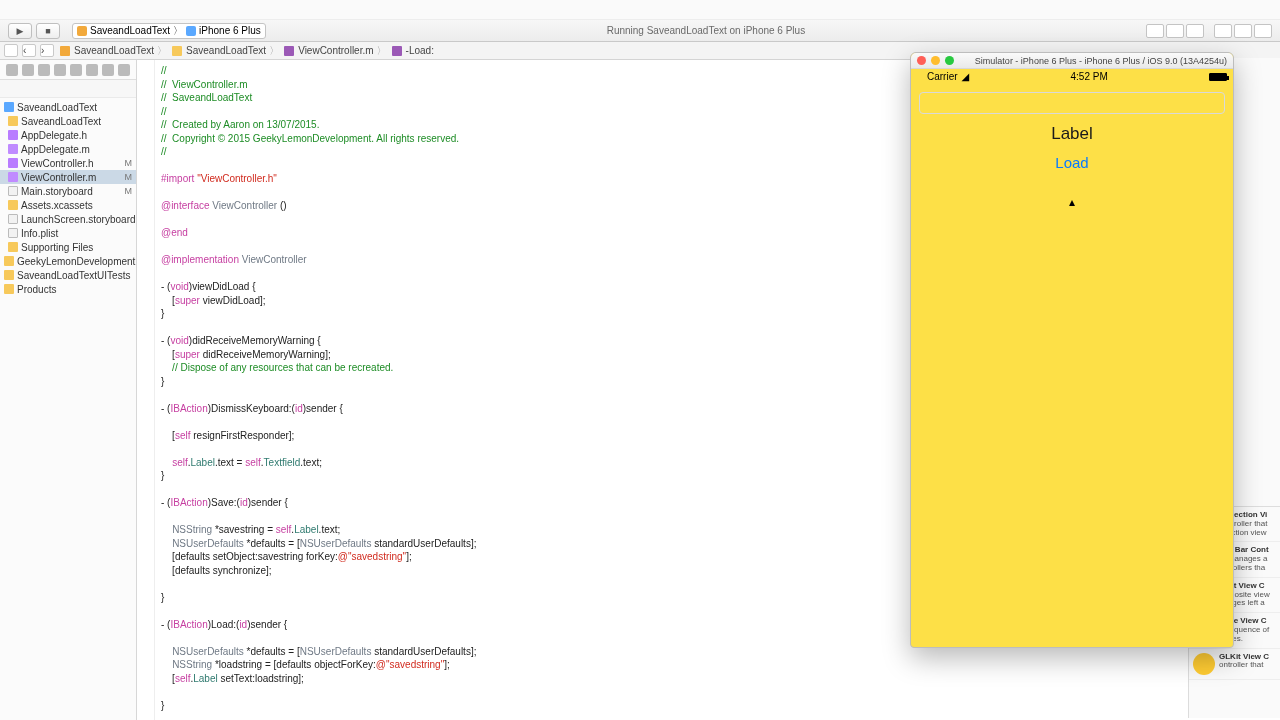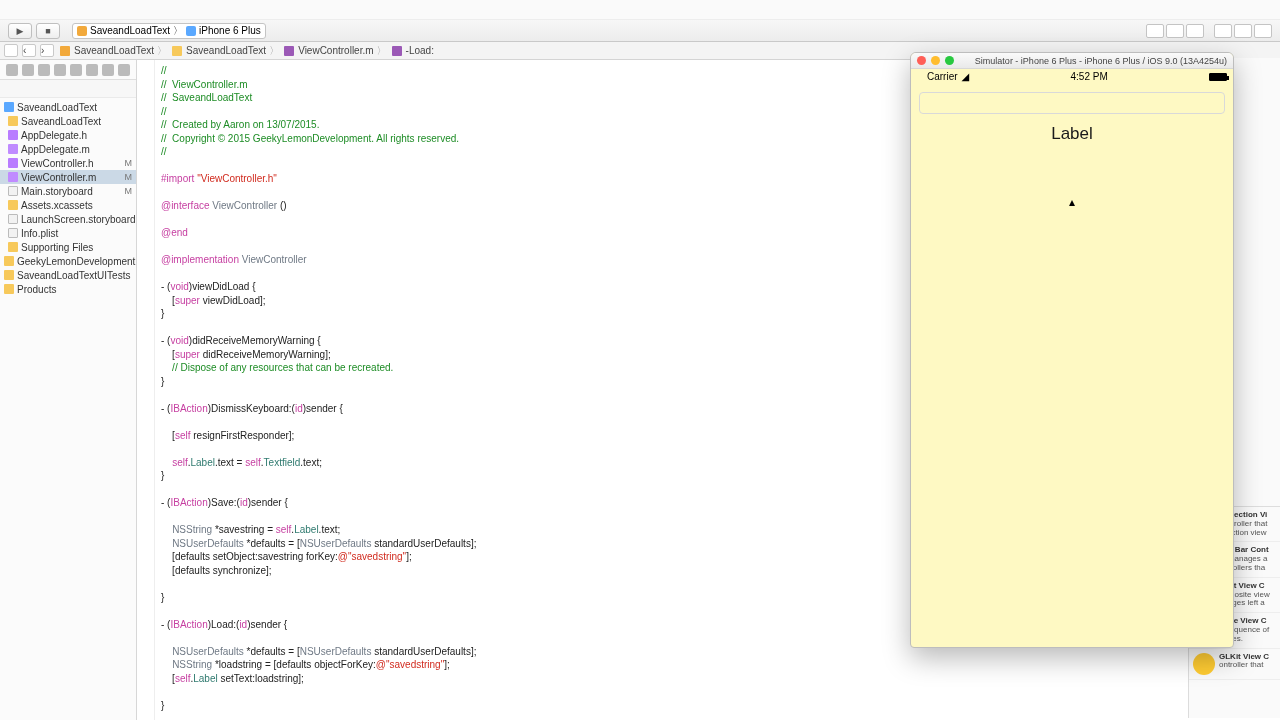--- a/index.html
+++ b/index.html
@@ -104,21 +104,21 @@
 .util-panel .hdr{color:#888;padding:2px 4px;}
 .util-panel .lib{margin-top:394px;border-top:1px solid #ddd;}
 .util-panel .lib-item{display:flex;gap:4px;padding:4px;border-bottom:1px solid #eee;}
 .util-panel .lib-icon{width:22px;height:22px;background:#ffcc33;border-radius:11px;flex-shrink:0;}
 .util-panel .lib-text{font-size:8px;line-height:1.1;color:#555;overflow:hidden;}
 .util-panel .lib-title{font-weight:600;color:#333;}
 
 .sim{
   position:absolute;top:52px;left:910px;width:324px;height:596px;
   border:1px solid #bdbdbd;border-radius:6px 6px 4px 4px;
-  background:#fef9c3;
+  background:#fde047;
   box-shadow:0 10px 28px rgba(0,0,0,0.28);
   overflow:hidden;
 }
 .sim-tb{
   height:16px;background:linear-gradient(#fafafa,#e9e9e9);
   border-bottom:1px solid #d7d7d7;
   display:flex;align-items:center;padding:0 6px;gap:5px;font-size:9px;color:#444;
 }
 .sim-tb .tl{width:9px;height:9px;border-radius:50%;}
 .sim-tb .red{background:#ff5f57;} .sim-tb .yel{background:#ffbd2e;} .sim-tb .grn{background:#28c940;}
@@ -146,20 +146,21 @@
     <div class="tb-btn">▶</div>
     <div class="tb-btn">■</div>
   </div>
   <div class="scheme-pill">
     <span class="proj-icon"></span>
     <span>SaveandLoadText</span>
     <span class="ch">〉</span>
     <span class="dev-icon"></span>
     <span>iPhone 6 Plus</span>
   </div>
+  <div class="status">Running SaveandLoadText on iPhone 6 Plus</div>
   <div class="right-icons">
     <div class="seg"></div>
     <div class="seg"></div>
     <div class="seg"></div>
     <div style="width:6px"></div>
     <div class="seg"></div>
     <div class="seg"></div>
     <div class="seg"></div>
   </div>
 </div>
@@ -368,15 +369,16 @@
     <span class="carrier">
       <span>Carrier</span>
       <span>◢</span>
     </span>
     <span>4:52 PM</span>
     <span class="batt"></span>
   </div>
   <div class="sim-body">
     <div class="tf"></div>
     <div class="lbl">Label</div>
+    <span class="btn">Load</span>
   </div>
 </div>
 <div class="cursor">▴</div>
 
 </body></html>

